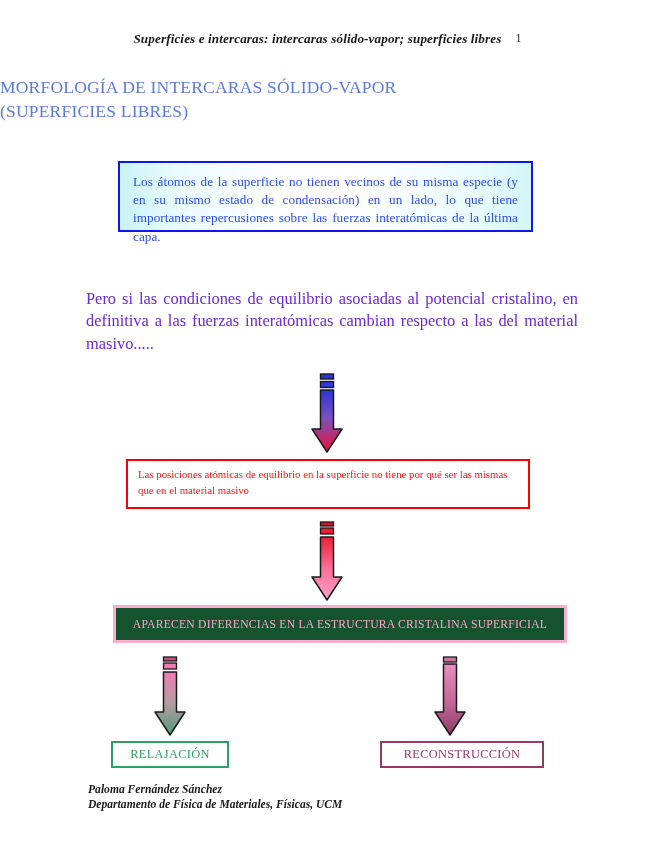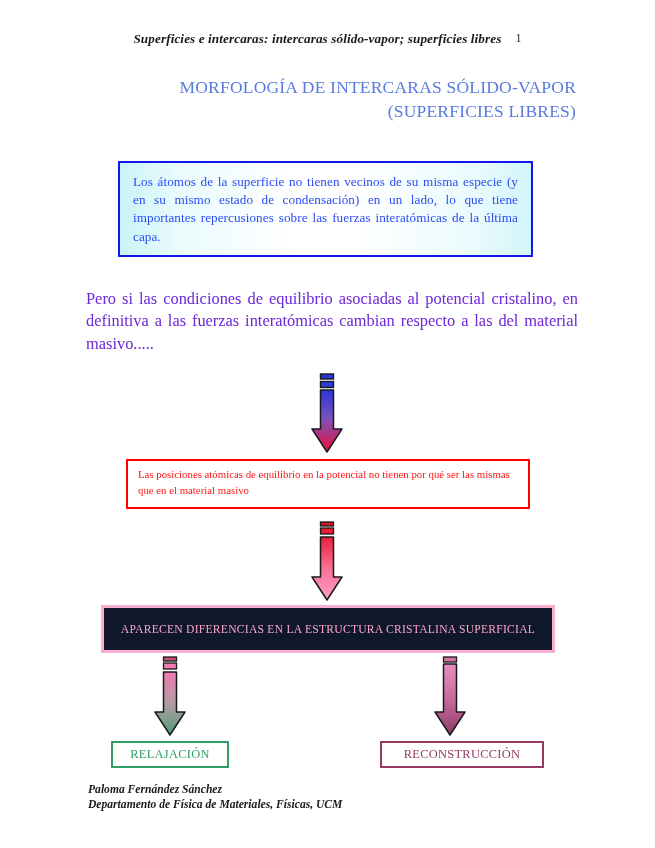--- a/index.html
+++ b/index.html
@@ -46,35 +46,35 @@
     color: #2b2b2b;
     vertical-align: 1px;
   }
 
   
   .title-block {
     position: absolute;
     top: 75px;
     left: 0;
     width: 576px;
-    text-align: right;
+    text-align: left;
     color: #5A7BE0;
     font-size: 17.5px;
     line-height: 24px;
     letter-spacing: 0.2px;
   }
   .title-line { display: block; white-space: nowrap; }
 
   
   .blue-box {
     position: absolute;
     left: 118px;
     top: 161px;
     width: 415px;
-    height: 96px;
+    height: 71px;
     box-sizing: border-box;
     border: 2.5px solid #1017E8;
     background: linear-gradient(to right,
         #c9f3f7 0%, #eafbfd 14%, #ffffff 42%, #ffffff 58%, #eafbfd 86%, #d3f5f9 100%);
     padding: 10px 13px 8px 13px;
   }
   .blue-box-text {
     color: #2b4df5;
     font-size: 13.2px;
     line-height: 18.2px;
@@ -117,27 +117,27 @@
   .red-box-text {
     color: #FF1414;
     font-size: 10.8px;
     line-height: 15.5px;
     text-align: left;
   }
 
   
   .pink-box {
     position: absolute;
-    left: 101px;
+    left: 113px;
     top: 605px;
     width: 454px;
-    height: 48px;
+    height: 38px;
     box-sizing: border-box;
     border: 3px solid #FBAFD0;
-    background: #0f172a;
+    background: #14532d;
     display: flex;
     align-items: center;
     justify-content: center;
   }
   .pink-box-text {
     color: #FBA5CB;
     font-size: 11.6px;
     letter-spacing: 0.25px;
     white-space: nowrap;
   }
@@ -221,21 +221,21 @@
           <stop offset="100%" stop-color="#EE1133"></stop>
         </linearGradient>
       </defs>
       <rect x="15.5" y="1" width="13" height="5" fill="#2B35D8" stroke="#1a1a1a" stroke-width="1.4"></rect>
       <rect x="15.5" y="8.5" width="13" height="6" fill="#2F3ADA" stroke="#1a1a1a" stroke-width="1.4"></rect>
       <path d="M15.5 17 L28.5 17 L28.5 56 L37 56 L22 79 L7 56 L15.5 56 Z" fill="url(#g1)" stroke="#1a1a1a" stroke-width="1.5" stroke-linejoin="round"></path>
     </svg>
   </div>
 
   <div class="red-box">
-    <div class="red-box-text">Las posiciones atómicas de equilibrio en la potencial no tienen por qué ser las mismas que en el material masivo</div>
+    <div class="red-box-text">Las posiciones atómicas de equilibrio en la superficie no tiene por qué ser las mismas que en el material masivo</div>
   </div>
 
   <div class="arrow" style="left:305px; top:521px;">
     <svg width="44" height="82" viewBox="0 0 44 82" xmlns="http://www.w3.org/2000/svg">
       <defs>
         <linearGradient id="g2" x1="0" y1="0" x2="0" y2="1">
           <stop offset="0%" stop-color="#E8203A"></stop>
           <stop offset="50%" stop-color="#FB7098"></stop>
           <stop offset="100%" stop-color="#FF9FC8"></stop>
         </linearGradient>

